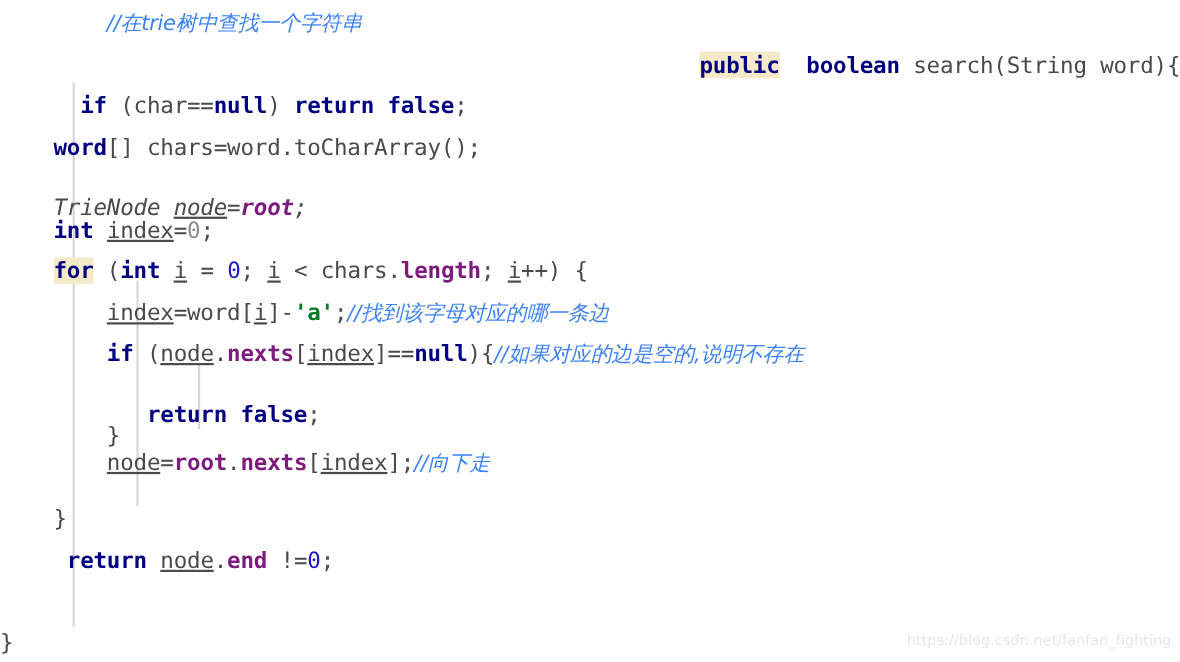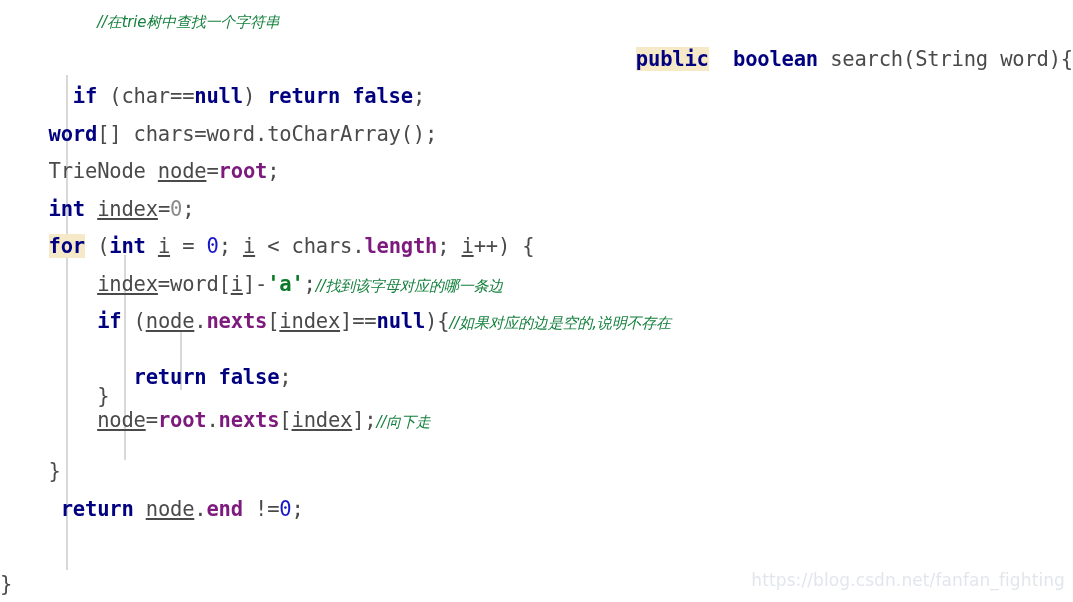--- a/index.html
+++ b/index.html
@@ -42,33 +42,33 @@
 
   
   .kw   { color: #000080; font-weight: bold; }           
   .plain{ color: #4a4a4a; }                              
   .field{ color: #7d1a7d; font-weight: bold; }           
   .numg { color: #8a8a8a; }                              
   .numb { color: #1717c9; }                              
   .chr  { color: #0a7a28; font-weight: bold; }           
   .var  { color: #4a4a4a; text-decoration: underline; }  
   .cmt  {
-    color: #15803d;
+    color: #3b82f6;
     font-style: italic;
     font-family: "DejaVu Sans", "Liberation Sans", sans-serif;
-    font-size: 15px;
+    font-size: 19px;
   }
   .hl   { background: #f5e9c8; }                         
 
   #watermark {
     position: absolute;
     right: 8px;
     bottom: 12px;
     color: #e2e6ec;
-    font-size: 17px;
+    font-size: 13px;
     font-family: "DejaVu Sans", "Liberation Sans", sans-serif;
     letter-spacing: 0.1px;
     white-space: pre;
   }
 </style>
 </head>
 <body>
 
 <div id="code-view">
 
@@ -76,21 +76,21 @@
       <div class="indent-guide" style="left: 66px; top: 75px; height: 495px;"></div>
       <div class="indent-guide" style="left: 124px; top: 255px; height: 205px;"></div>
       <div class="indent-guide" style="left: 180px; top: 332px; height: 58px;"></div>
     </div>
 
   <div id="lines">
       <div class="code-line" style="top: 2px;"><span class="plain">        </span><span class="cmt">//在trie树中查找一个字符串</span></div>
       <div class="code-line" style="top: 41px; text-align: right;"><span class="kw hl">public</span><span class="plain">  </span><span class="kw">boolean</span><span class="plain"> search(String word){</span></div>
       <div class="code-line" style="top: 78px;"><span class="plain">      </span><span class="kw">if</span><span class="plain"> (char==</span><span class="kw">null</span><span class="plain">) </span><span class="kw">return</span><span class="plain"> </span><span class="kw">false</span><span class="plain">;</span></div>
       <div class="code-line" style="top: 116px;"><span class="plain">    </span><span class="kw">word</span><span class="plain">[] chars=word.toCharArray();</span></div>
-      <div class="code-line" style="top: 153px;"><span class="plain">    TrieNode </span><span class="var">node</span><span class="plain">=</span><span class="field">root</span><span class="plain">;</span></div>
+      <div class="code-line" style="top: 170px; font-style: italic;"><span class="plain">    TrieNode </span><span class="var">node</span><span class="plain">=</span><span class="field">root</span><span class="plain">;</span></div>
       <div class="code-line" style="top: 191px;"><span class="plain">    </span><span class="kw">int</span><span class="plain"> </span><span class="var">index</span><span class="plain">=</span><span class="numg">0</span><span class="plain">;</span></div>
       <div class="code-line" style="top: 228px;"><span class="plain">    </span><span class="kw hl">for</span><span class="plain"> (</span><span class="kw">int</span><span class="plain"> </span><span class="var">i</span><span class="plain"> = </span><span class="numb">0</span><span class="plain">; </span><span class="var">i</span><span class="plain"> &lt; chars.</span><span class="field">length</span><span class="plain">; </span><span class="var">i</span><span class="plain">++) {</span></div>
       <div class="code-line" style="top: 266px;"><span class="plain">        </span><span class="var">index</span><span class="plain">=word[</span><span class="var">i</span><span class="plain">]-</span><span class="chr">'a'</span><span class="plain">;</span><span class="cmt">//找到该字母对应的哪一条边</span></div>
       <div class="code-line" style="top: 303px;"><span class="plain">        </span><span class="kw">if</span><span class="plain"> (</span><span class="var">node</span><span class="plain">.</span><span class="field">nexts</span><span class="plain">[</span><span class="var">index</span><span class="plain">]==</span><span class="kw">null</span><span class="plain">){</span><span class="cmt">//如果对应的边是空的,说明不存在</span></div>
       <div class="code-line" style="top: 359px;"><span class="plain">           </span><span class="kw">return</span><span class="plain"> </span><span class="kw">false</span><span class="plain">;</span></div>
       <div class="code-line" style="top: 378px;"><span class="plain">        }</span></div>
       <div class="code-line" style="top: 402px;"><span class="plain">        </span><span class="var">node</span><span class="plain">=</span><span class="field">root</span><span class="plain">.</span><span class="field">nexts</span><span class="plain">[</span><span class="var">index</span><span class="plain">];</span><span class="cmt">//向下走</span></div>
       <div class="code-line" style="top: 453px;"><span class="plain">    }</span></div>
       <div class="code-line" style="top: 491px;"><span class="plain">     </span><span class="kw">return</span><span class="plain"> </span><span class="var">node</span><span class="plain">.</span><span class="field">end</span><span class="plain"> !=</span><span class="numb">0</span><span class="plain">;</span></div>
       <div class="code-line" style="top: 528px;"><span class="plain">    </span></div>

